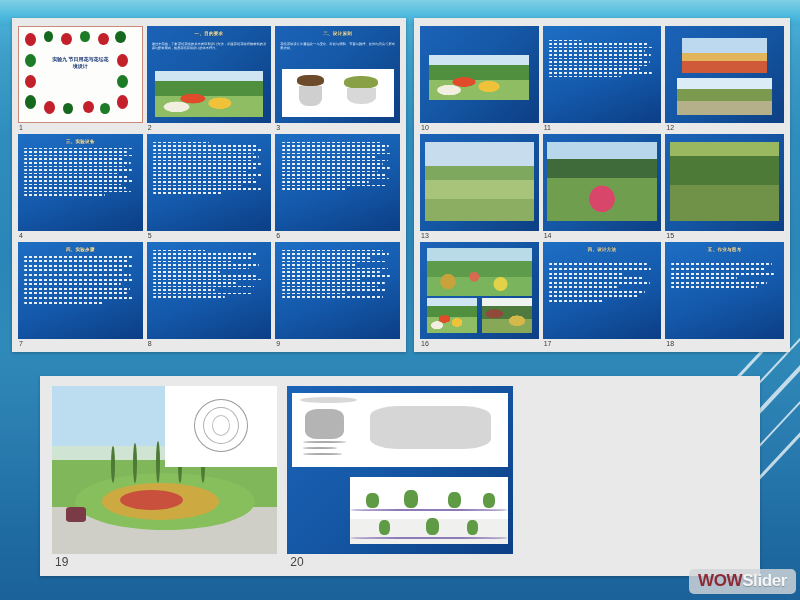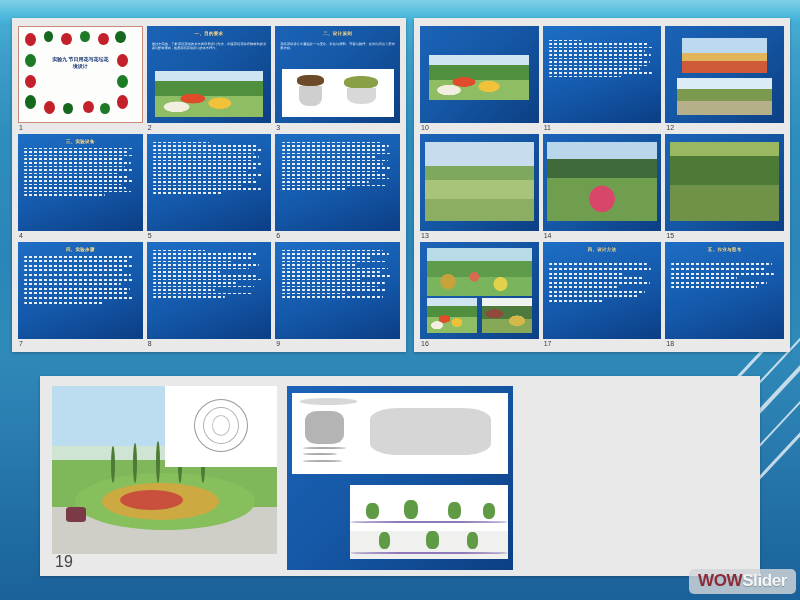--- a/index.html
+++ b/index.html
@@ -67,21 +67,21 @@
 
   .cell{position:relative;display:flex;flex-direction:column;}
   .thumb{
     position:relative;flex:1 1 auto;overflow:hidden;
     background:#1458a8;
   }
   .cell .num{
     font-size:7px;color:#3a3a3a;line-height:9px;height:9px;
     padding-left:1px;letter-spacing:0;
   }
-  #grid-bottom .num{font-size:16px;line-height:16px;height:16px;color:#444;padding-left:3px;}
+  #grid-bottom .num{font-size:12px;line-height:16px;height:16px;color:#444;padding-left:3px;}
 
   
   .sl-blue{background:linear-gradient(135deg,#1b63b8 0%,#1558a6 45%,#0d3f84 100%);}
   .sl-blue2{background:linear-gradient(160deg,#1d6ec4 0%,#1459ab 55%,#0c3e85 100%);}
   .sl-white{background:#fff;}
 
   
   .wreath{position:absolute;inset:0;background:#fdfdfb;border:1px solid #c98a7a;box-sizing:border-box;}
   .leafdot{position:absolute;border-radius:50%;}
   .w-title{
@@ -504,20 +504,21 @@
             <div class="leafdot" style="left:0;top:90%;width:100%;height:2px;background:#8e7ab8;"></div>
             <div class="leafdot" style="left:10%;top:24%;width:8%;height:22%;background:#5f9a45;border-radius:40%;"></div>
             <div class="leafdot" style="left:34%;top:20%;width:9%;height:26%;background:#5f9a45;border-radius:40%;"></div>
             <div class="leafdot" style="left:62%;top:22%;width:8%;height:24%;background:#5f9a45;border-radius:40%;"></div>
             <div class="leafdot" style="left:84%;top:24%;width:8%;height:22%;background:#5f9a45;border-radius:40%;"></div>
             <div class="leafdot" style="left:18%;top:64%;width:7%;height:22%;background:#5f9a45;border-radius:40%;"></div>
             <div class="leafdot" style="left:48%;top:62%;width:8%;height:24%;background:#5f9a45;border-radius:40%;"></div>
             <div class="leafdot" style="left:74%;top:64%;width:7%;height:22%;background:#5f9a45;border-radius:40%;"></div>
           </div>
         </div>
+        <div class="num">20</div>
       </div>
 
 
     </div>
   </div>
 
   <div id="watermark">
     <span class="wow">WOW</span><span class="sl">Slider</span>
   </div>
 </div>

